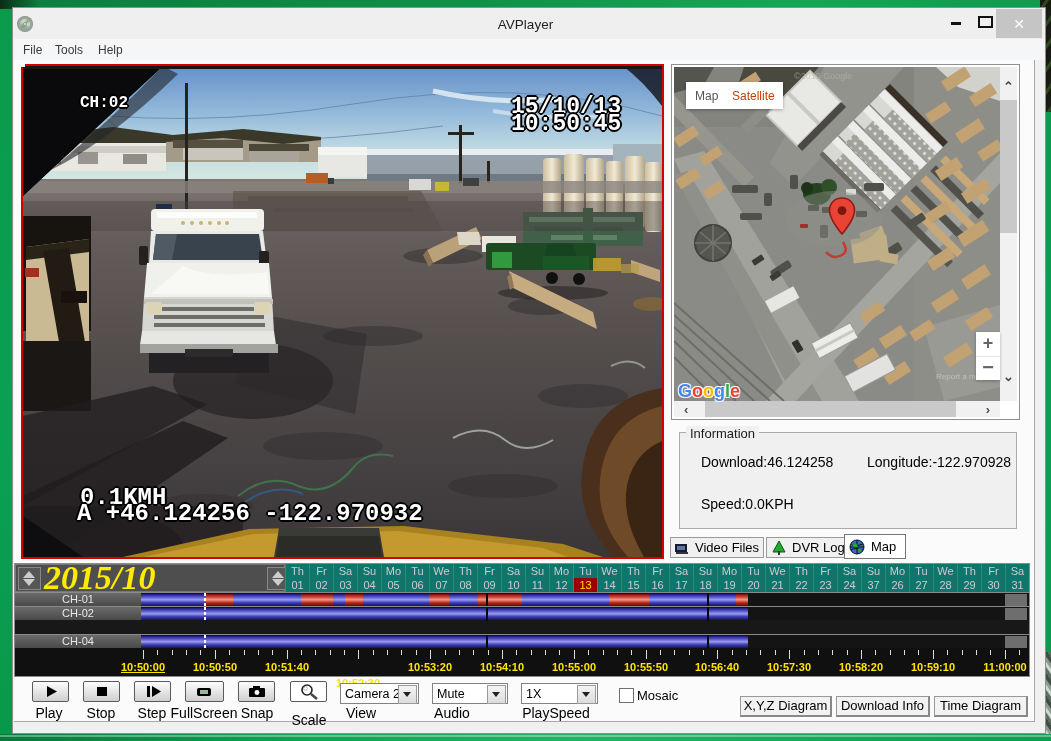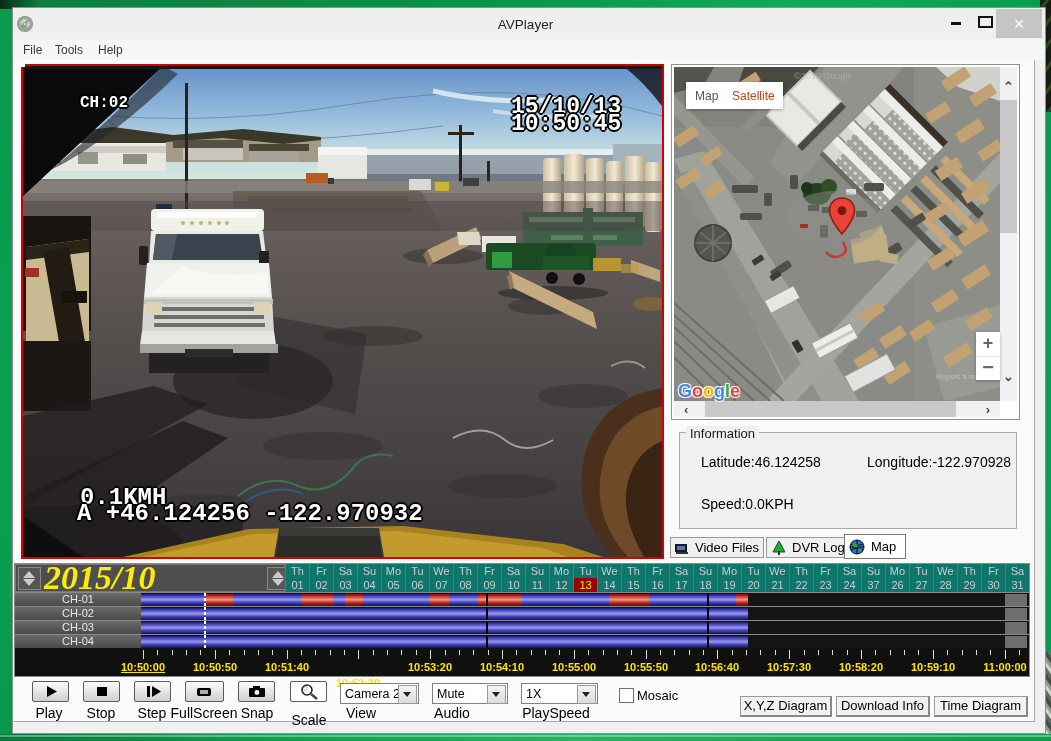--- a/index.html
+++ b/index.html
@@ -483,21 +483,21 @@
         <span class="m2">Satellite</span>
       </div>
 <div id="zoomctl">
         <div class="zp">+</div>
         <div class="zm">−</div>
       </div>
 <div id="glogo"><span style="color:#4285f4">G</span><span style="color:#ea4335">o</span><span style="color:#fbbc05">o</span><span style="color:#4285f4">g</span><span style="color:#34a853">l</span><span style="color:#ea4335">e</span></div>
 </div>
 <div id="infobox">
 <div id="infolegend">Information</div>
-<div class="infotxt" style="left:21px;top:21px;">Latitude:46.124258</div>
+<div class="infotxt" style="left:21px;top:21px;">Download:46.124258</div>
 <div class="infotxt" style="left:187px;top:21px;">Longitude:-122.970928</div>
 <div class="infotxt" style="left:21px;top:63px;">Speed:0.0KPH</div>
 </div>
 <div class="tab" id="tab1" style="left:657px;width:94px;">
  <svg width="14" height="13" viewBox="0 0 14 13" style="position:absolute;left:4px;top:4px;">
   <rect x="0" y="2" width="12" height="8" fill="#1a1a2e"></rect>
         <rect x="2" y="4" width="8" height="4" fill="#5577aa"></rect>
   <rect x="1" y="10" width="12" height="2" fill="#333"></rect>
       </svg>
  <span style="position:absolute;left:24px;top:2px;">Video Files</span>
@@ -665,28 +665,20 @@
         <div class="bar rbar" style="left:721px;width:12px;"></div>
         <div class="chlabel">CH-01</div>
         <div class="endcap"></div>
         <div style="position:absolute;left:471px;top:0;width:2px;height:14px;background:#0a0a0a;"></div>
         <div style="position:absolute;left:692px;top:0;width:2px;height:14px;background:#0a0a0a;"></div>
         <div style="position:absolute;left:189px;top:0;width:2px;height:14px;background:repeating-linear-gradient(180deg,#fff 0 3px,transparent 3px 5px);"></div>
       </div>
       <div class="chrow" style="top:42px;">
         <div class="bar" style="left:126px;width:607px;"></div>
         <div class="chlabel">CH-02</div>
-        <div class="endcap"></div>
-        <div style="position:absolute;left:471px;top:0;width:2px;height:14px;background:#0a0a0a;"></div>
-        <div style="position:absolute;left:692px;top:0;width:2px;height:14px;background:#0a0a0a;"></div>
-        <div style="position:absolute;left:189px;top:0;width:2px;height:14px;background:repeating-linear-gradient(180deg,#fff 0 3px,transparent 3px 5px);"></div>
-      </div>
-      <div class="chrow" style="top:56px;">
-        <div class="bar" style="left:126px;width:607px;"></div>
-        <div class="chlabel">CH-03</div>
         <div class="endcap"></div>
         <div style="position:absolute;left:471px;top:0;width:2px;height:14px;background:#0a0a0a;"></div>
         <div style="position:absolute;left:692px;top:0;width:2px;height:14px;background:#0a0a0a;"></div>
         <div style="position:absolute;left:189px;top:0;width:2px;height:14px;background:repeating-linear-gradient(180deg,#fff 0 3px,transparent 3px 5px);"></div>
       </div>
       <div class="chrow" style="top:70px;">
         <div class="bar" style="left:126px;width:607px;"></div>
         <div class="chlabel">CH-04</div>
         <div class="endcap"></div>
         <div style="position:absolute;left:471px;top:0;width:2px;height:14px;background:#0a0a0a;"></div>

